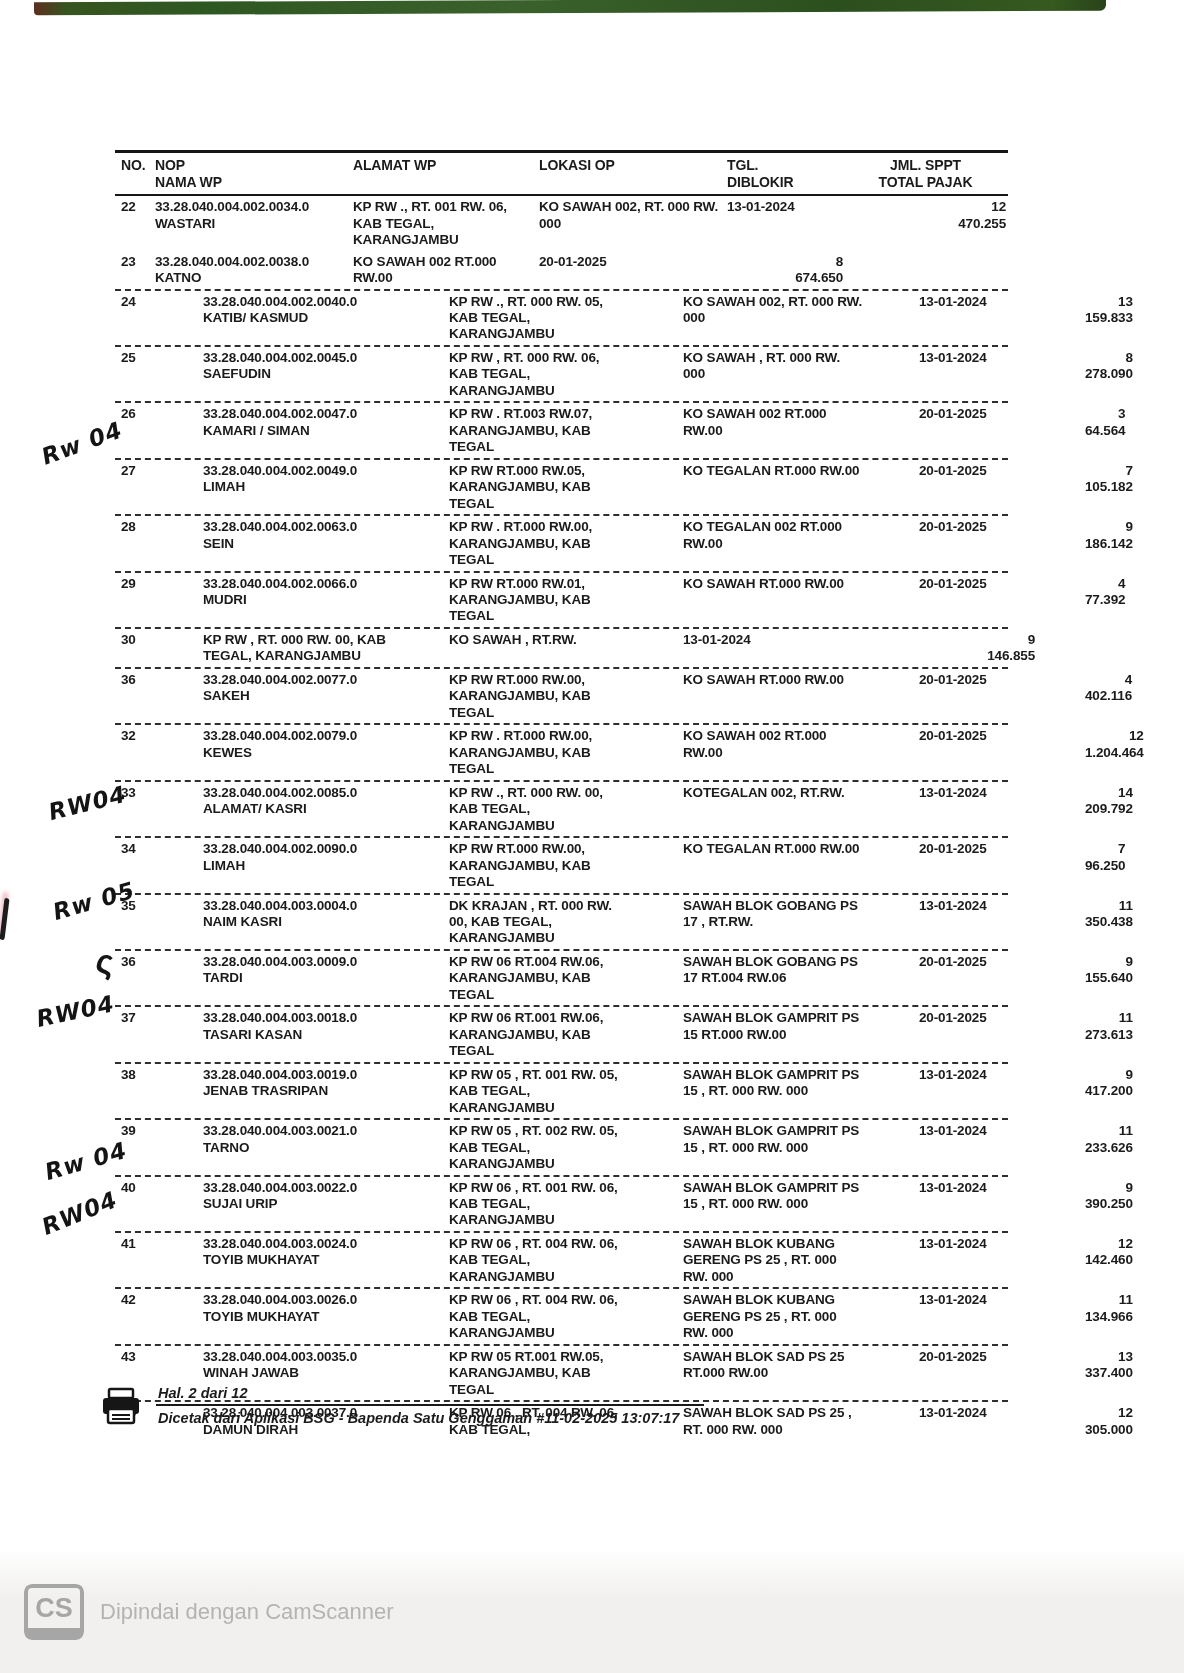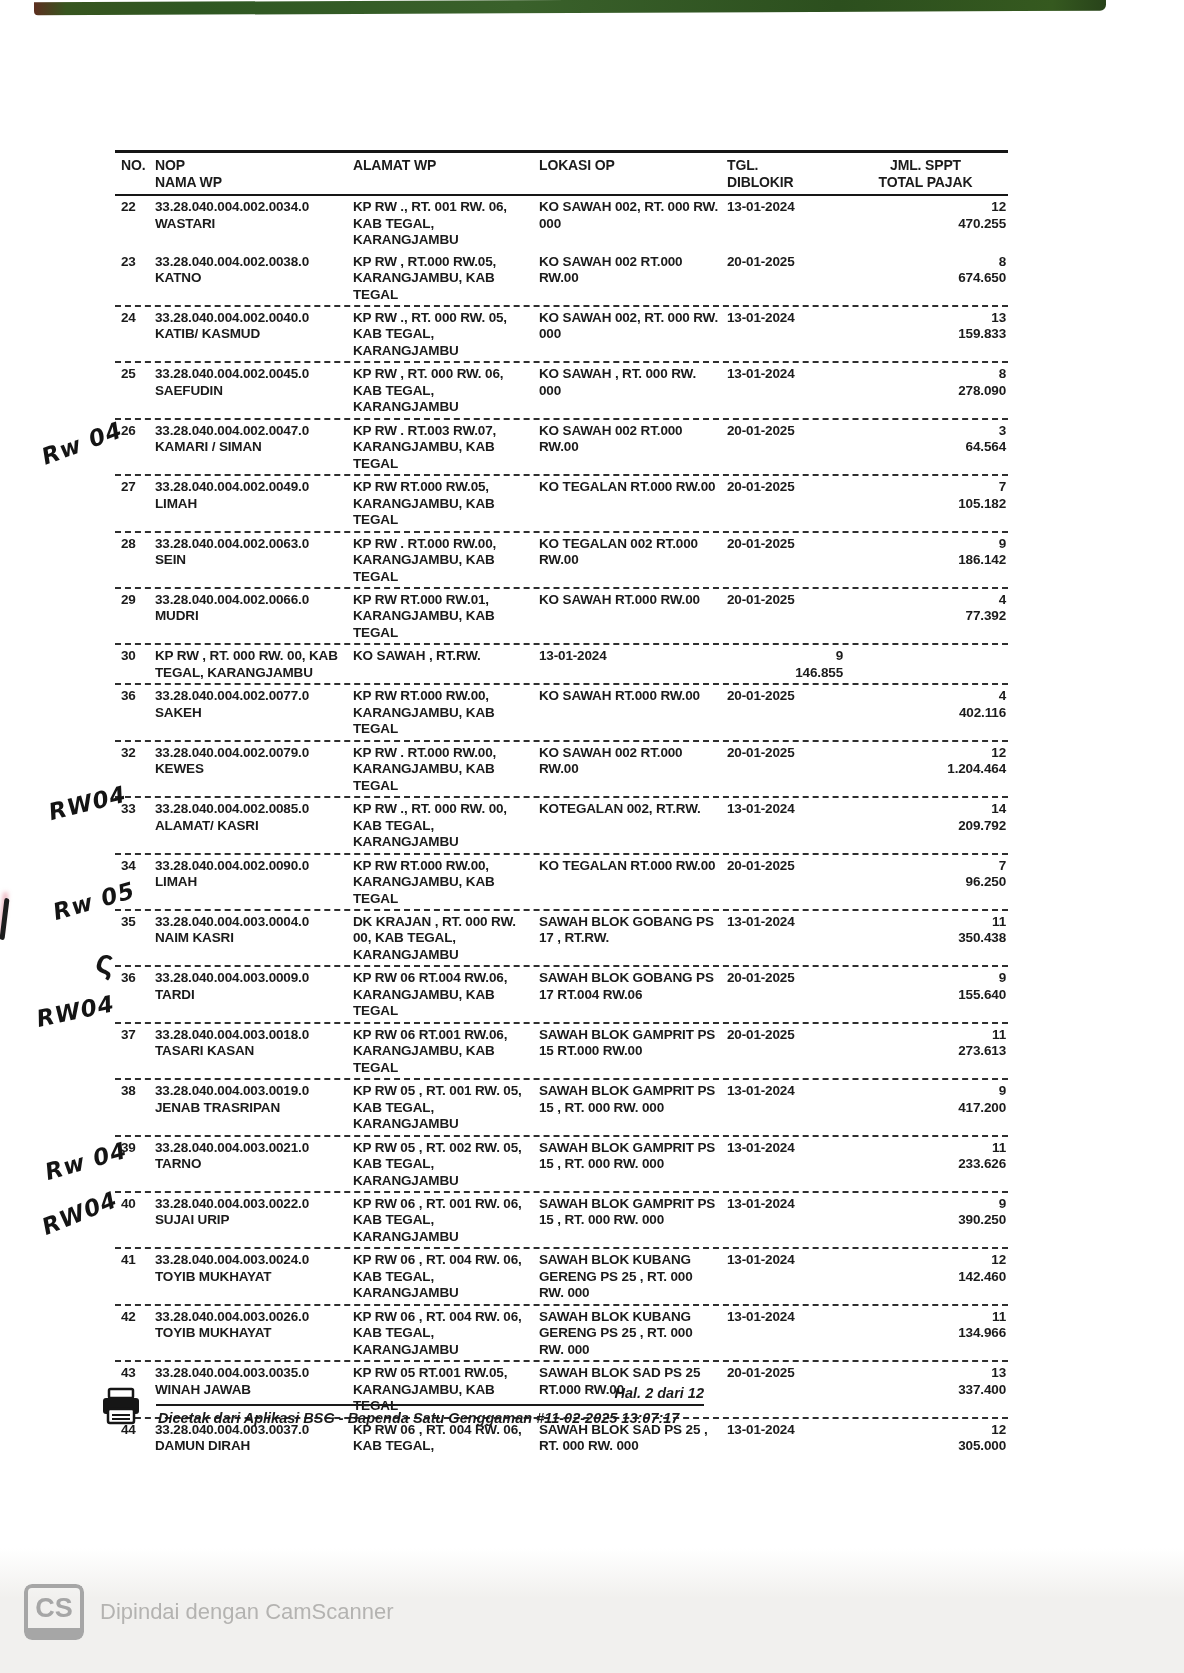--- a/index.html
+++ b/index.html
@@ -43,33 +43,33 @@
     padding:4px 0 3px 0;
     font-size:14px;
     margin-top:20px;
   }
   .thead .h-right { text-align:center; }
   .rows .row {
     display:grid;
     grid-template-columns:40px 198px 186px 188px 118px 1fr;
     padding:3px 0 2px 0;
   }
-  .rows .row:nth-child(n+3) { border-top:2.3px dashed #2e2e2e; }
+  .rows .row:nth-child(n+3) { border-top:2.3px dashed #2e2e2e;gap:48px; }
   .cell { padding-right:8px; }
   .cell-no { padding-left:6px; }
   .cell-num { text-align:right; padding-right:2px; }
   .nop-line { white-space:nowrap; }
   
   .footer {
     position:absolute; left:100px; top:1383px;
     display:flex; align-items:flex-start;
   }
   .printer { width:42px; height:40px; margin-top:4px; flex:0 0 auto; }
   .footer-lines { margin-left:14px; font-style:italic; font-weight:700; font-size:14.5px; }
-  .footer-page { padding:2px 0 3px 2px;text-align:right; }
+  .footer-page { padding:2px 0 3px 2px; }
   .footer-rule { width:548px; height:0; border-top:2.5px solid #1a1a1a; }
   .footer-printed { padding:4px 0 0 2px; }
   
   .annotation {
     position:absolute;
     font-family:"DejaVu Sans",sans-serif;
     font-style:italic; font-weight:700;
     font-size:23px; color:#141414;
     letter-spacing:1px;
     white-space:nowrap;
@@ -145,21 +145,20 @@
         <div>470.255</div>
       </div>
     </div>
 
     <div class="row">
       <div class="cell cell-no">23</div>
       <div class="cell">
         <div class="nop-line">33.28.040.004.002.0038.0</div>
         <div>KATNO</div>
       </div>
-      <div class="cell">KP RW , RT.000 RW.05, KARANGJAMBU, KAB TEGAL</div>
       <div class="cell">KO SAWAH 002 RT.000 RW.00</div>
       <div class="cell">20-01-2025</div>
       <div class="cell cell-num">
         <div>8</div>
         <div>674.650</div>
       </div>
     </div>
 
     <div class="row">
       <div class="cell cell-no">24</div>

